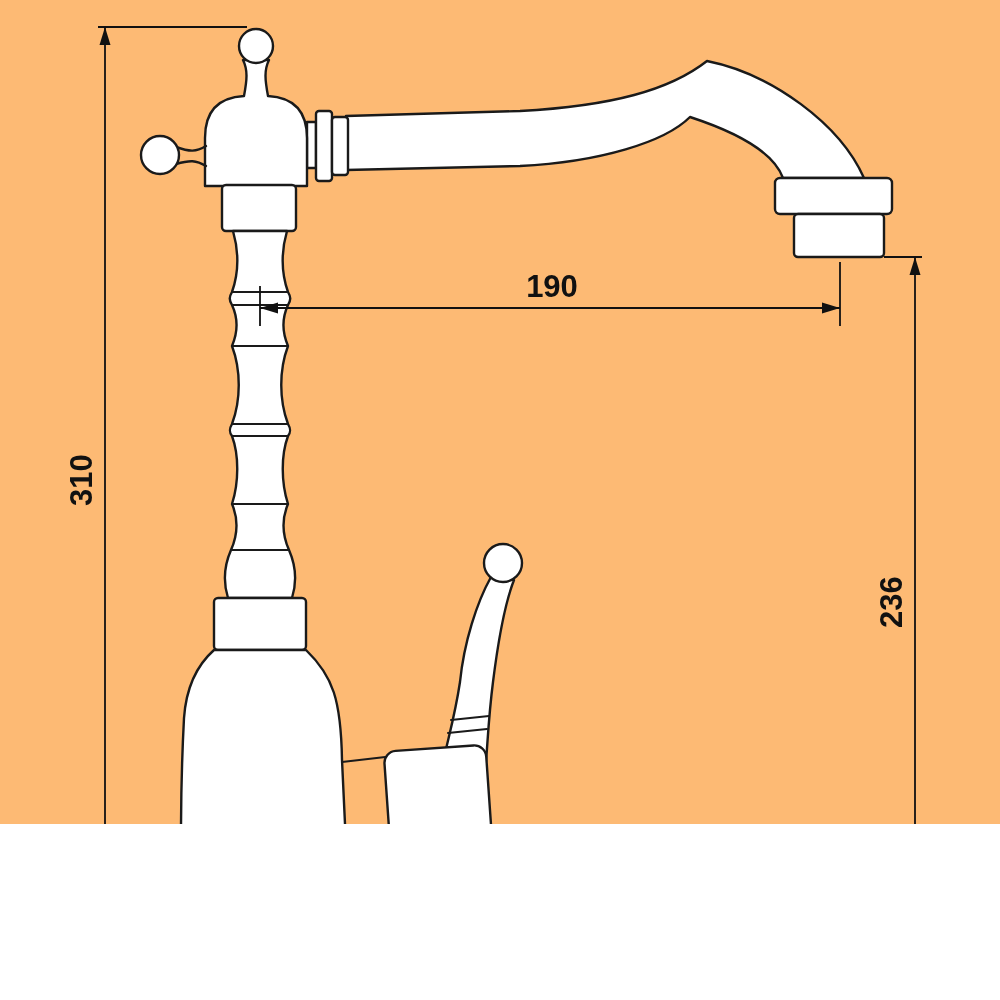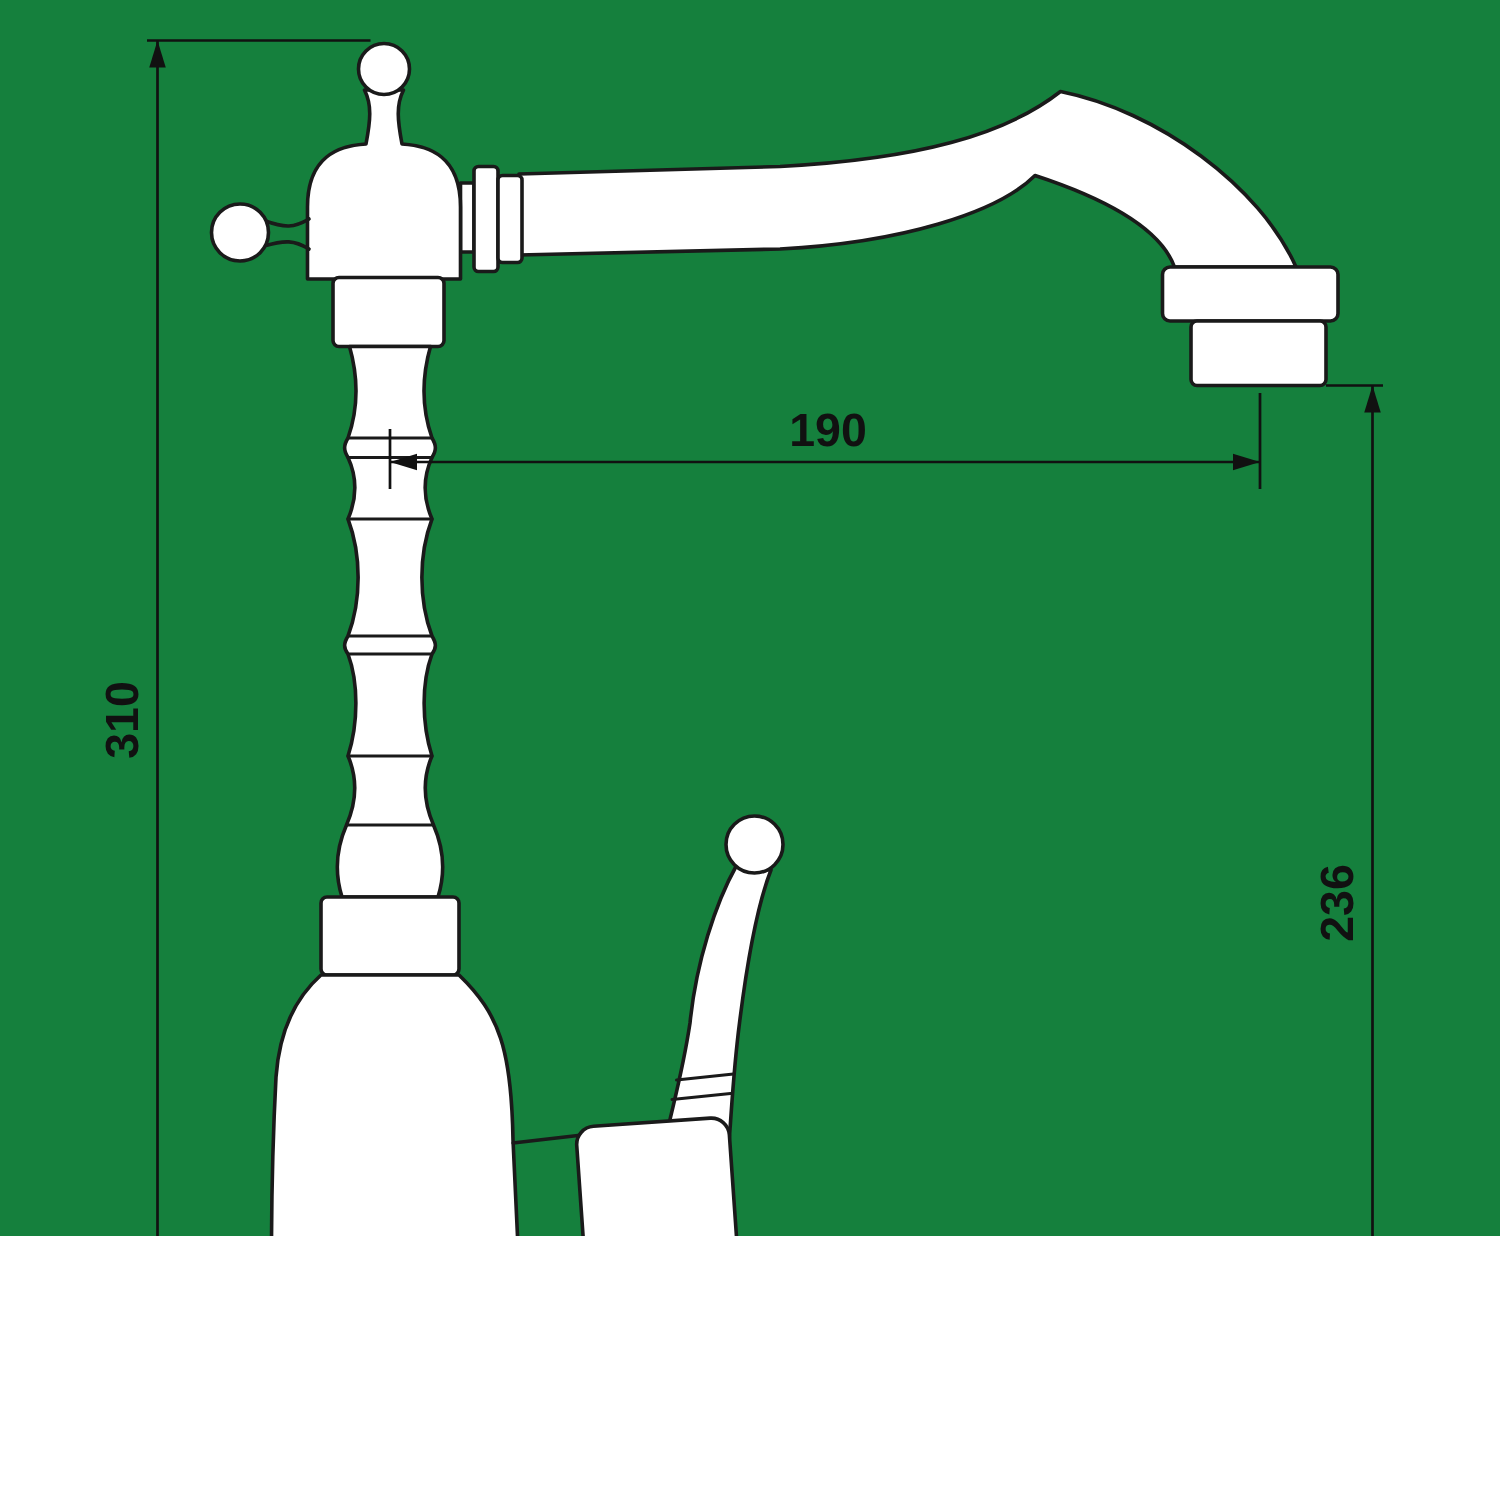--- a/index.html
+++ b/index.html
@@ -4,21 +4,21 @@
 <style>
   html, body {
     margin: 0;
     padding: 0;
     background: #ffffff;
   }
   .page {
     position: relative;
     width: 1000px;
     height: 824px;
-    background: #15803d;
+    background: #fdba74;
     overflow: hidden;
     font-family: "Liberation Sans", sans-serif;
   }
   svg text {
     font-family: "Liberation Sans", sans-serif;
     font-weight: bold;
     font-size: 31px;
     fill: #111111;
   }
 </style>

